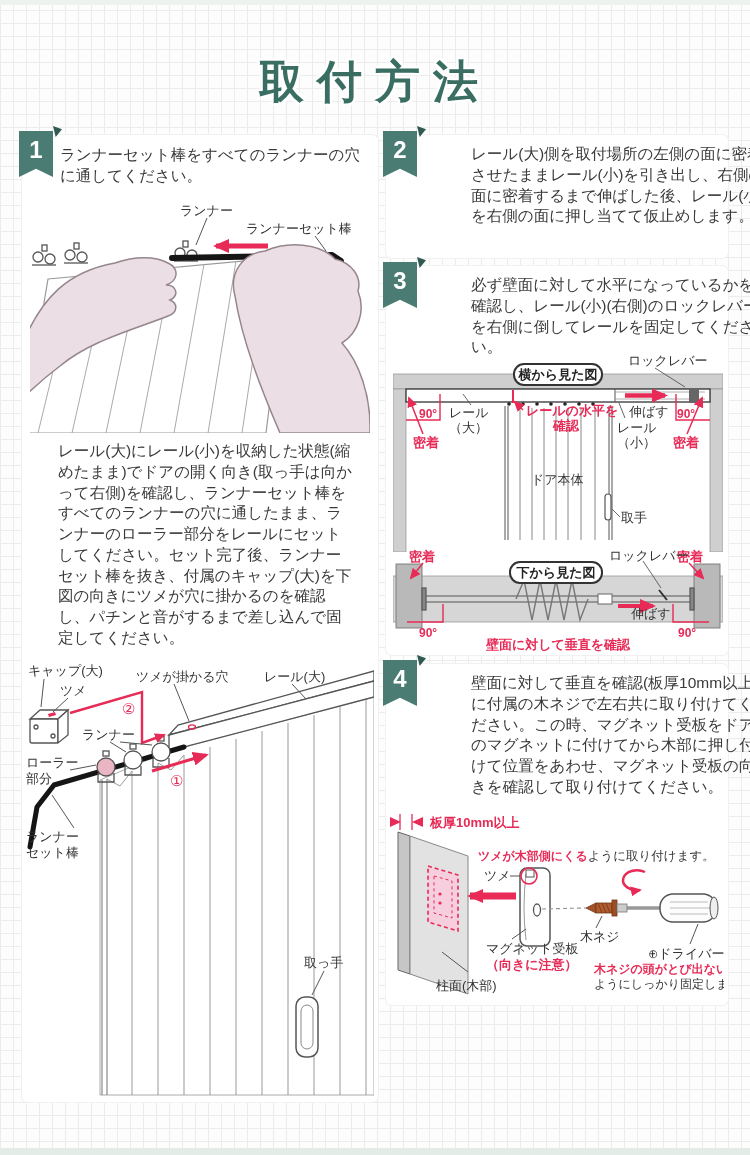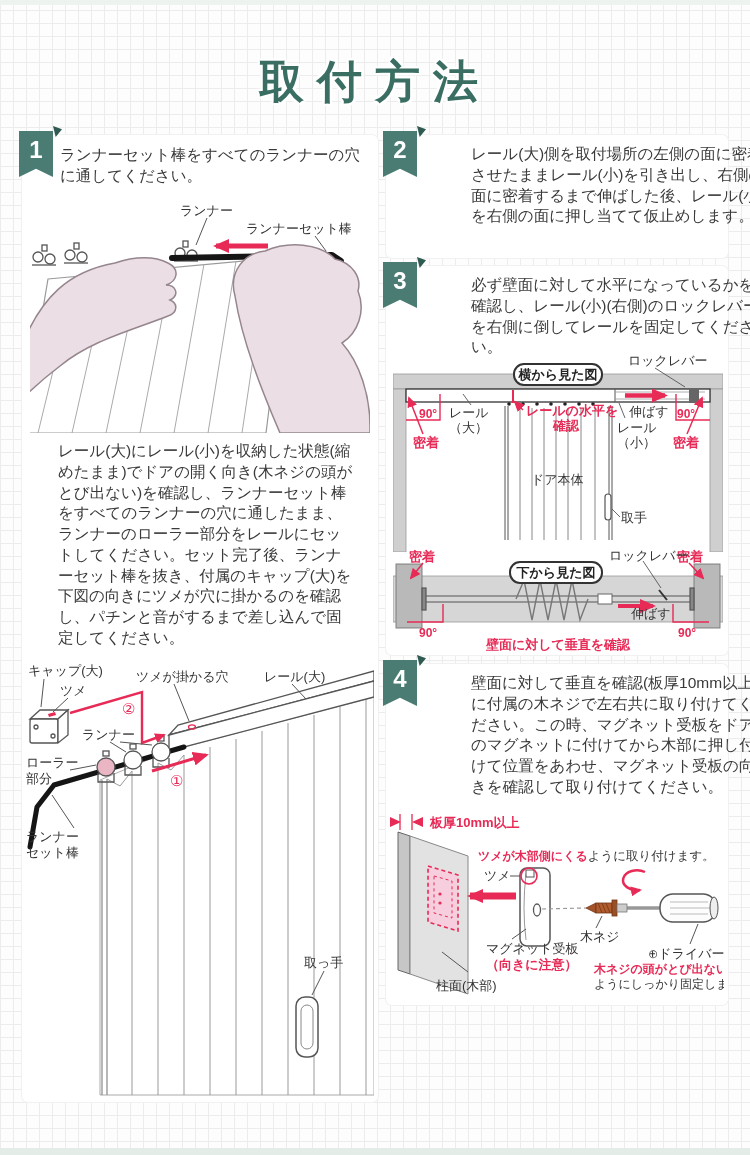--- a/index.html
+++ b/index.html
@@ -97,21 +97,21 @@
       <path d="M -10,150 C 10,95 40,70 85,62 C 105,55 125,55 138,62 C 150,68 148,80 136,84 C 146,84 150,94 140,99 C 148,102 148,112 138,115 C 100,130 60,140 30,165 C 10,180 -5,195 -10,200 Z" fill="#ecdee5" stroke="#95858d" stroke-width="1.5"></path>
       <polyline points="142,57 302,54 311,60 311,84" fill="none" stroke="#151515" stroke-width="6" stroke-linejoin="round" stroke-linecap="round"></polyline>
       <line x1="238" y1="45" x2="186" y2="45" stroke="#e72a56" stroke-width="5" marker-end="url(#rab)"></line>
       <path d="M 205,95 C 198,70 215,52 235,50 C 258,40 290,42 305,58 C 322,62 332,76 328,90 C 336,110 328,132 312,142 C 330,162 340,195 340,225 L 340,232 L 250,232 C 232,190 212,140 205,95 Z" fill="#ecdee5" stroke="#95858d" stroke-width="1.5"></path>
       <line x1="177" y1="17" x2="166" y2="44" stroke="#555" stroke-width="1"></line>
       <line x1="285" y1="35" x2="296" y2="50" stroke="#555" stroke-width="1"></line>
       <text x="150" y="14" class="lbl">ランナー</text>
       <text x="216" y="32" class="lbl">ランナーセット棒</text>
     </svg>
 
-    <p class="step-text body">レール(大)にレール(小)を収納した状態(縮めたまま)でドアの開く向き(木ネジの頭がとび出ない)を確認し、ランナーセット棒をすべてのランナーの穴に通したまま、ランナーのローラー部分をレールにセットしてください。セット完了後、ランナーセット棒を抜き、付属のキャップ(大)を下図の向きにツメが穴に掛かるのを確認し、パチンと音がするまで差し込んで固定してください。</p>
+    <p class="step-text body">レール(大)にレール(小)を収納した状態(縮めたまま)でドアの開く向き(取っ手は向かって右側)を確認し、ランナーセット棒をすべてのランナーの穴に通したまま、ランナーのローラー部分をレールにセットしてください。セット完了後、ランナーセット棒を抜き、付属のキャップ(大)を下図の向きにツメが穴に掛かるのを確認し、パチンと音がするまで差し込んで固定してください。</p>
 
     <svg class="fig fig2" width="350" height="442" viewBox="0 0 350 442">
       <g>
         <polygon points="76,125 145,96 350,42 350,440 76,440" fill="#fff" stroke="#aaa" stroke-width="1"></polygon>
         <line x1="78" y1="125" x2="78" y2="440" stroke="#888" stroke-width="1.2"></line>
         <line x1="83" y1="124" x2="83" y2="440" stroke="#888" stroke-width="1.2"></line>
         <line x1="108" y1="116" x2="108" y2="440" stroke="#999" stroke-width="1"></line>
         <line x1="134" y1="108" x2="134" y2="440" stroke="#999" stroke-width="1"></line>
         <line x1="160" y1="100" x2="160" y2="440" stroke="#999" stroke-width="1"></line>
         <line x1="186" y1="92" x2="186" y2="440" stroke="#999" stroke-width="1"></line>

